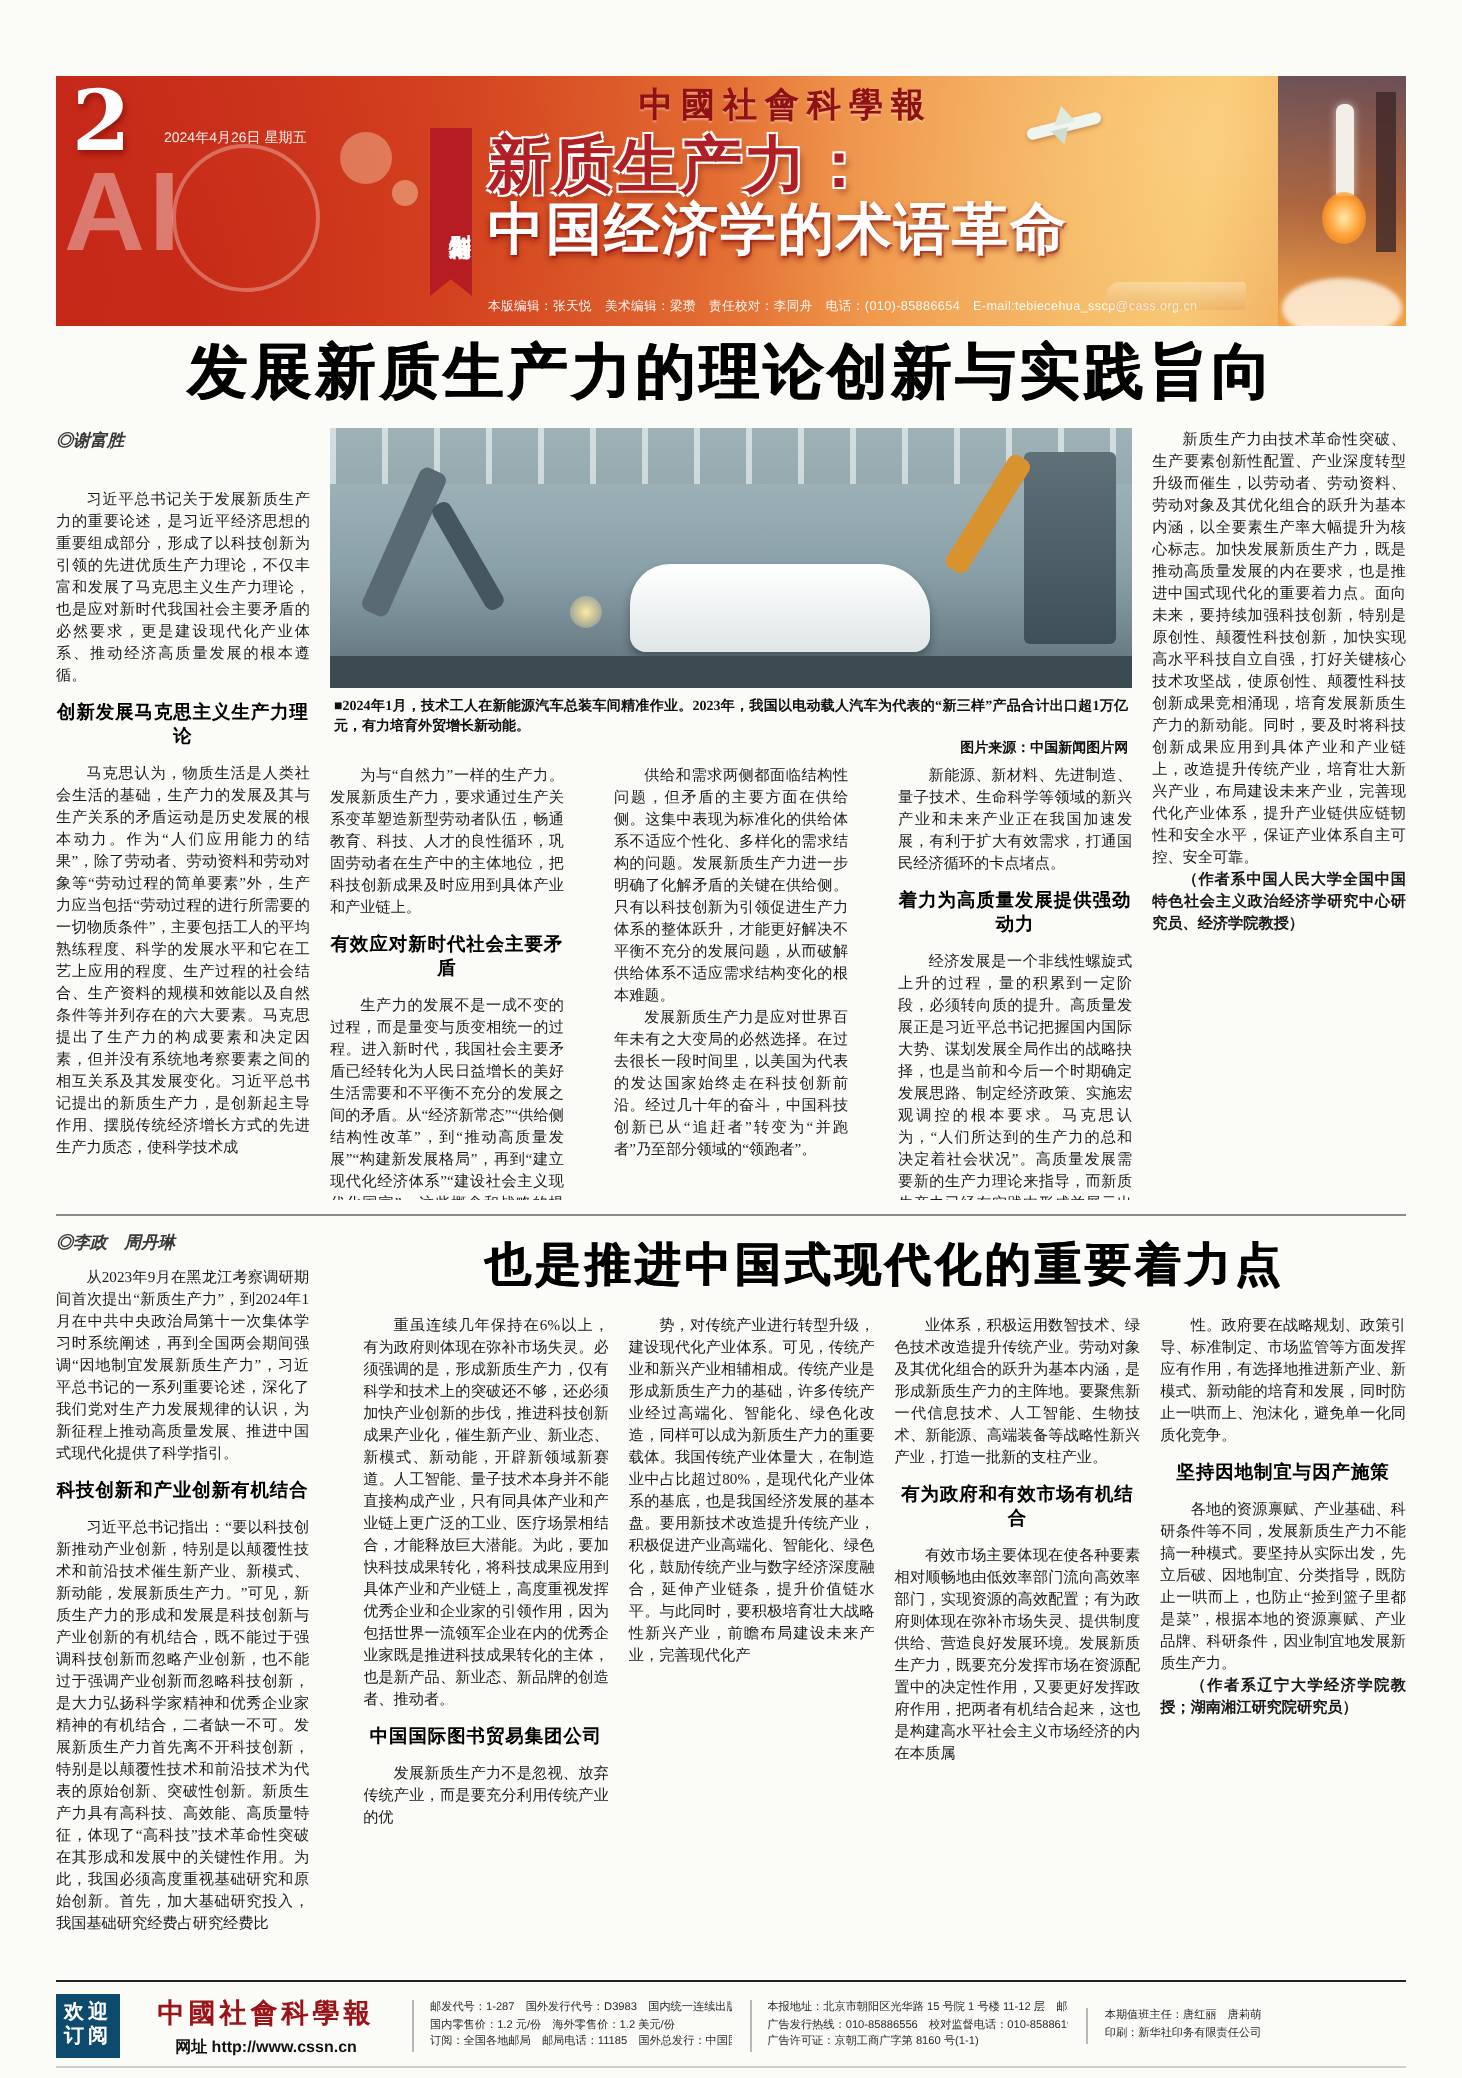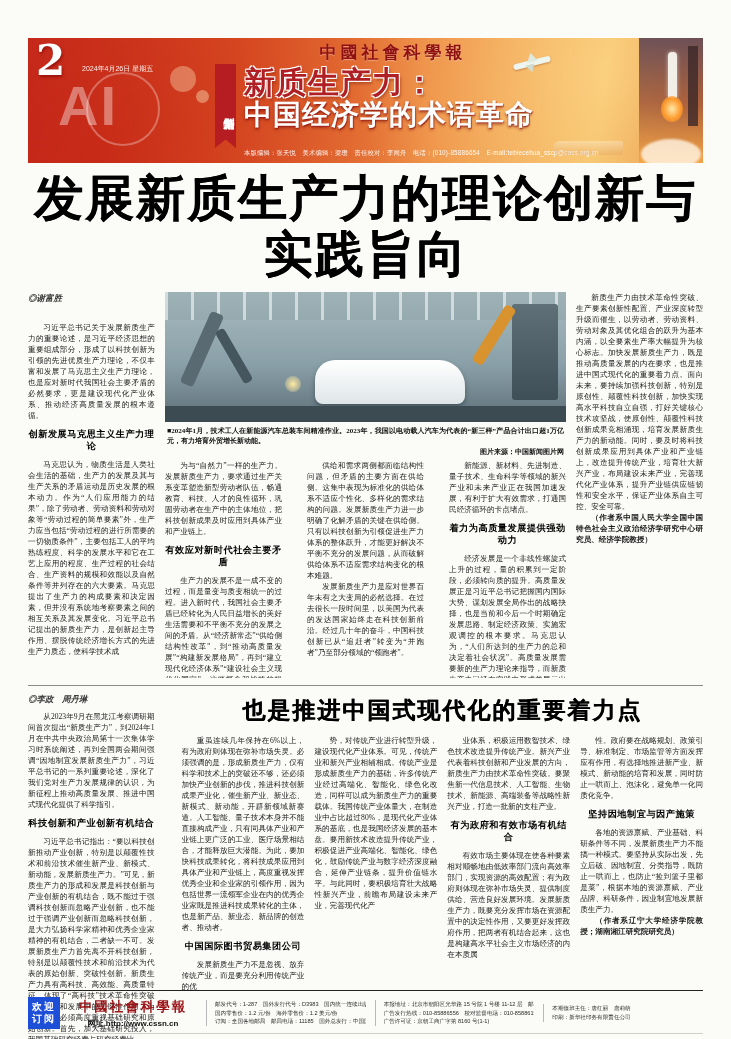--- a/index.html
+++ b/index.html
@@ -19,21 +19,21 @@
   }
   .page-num {
     position:absolute; left:8px; top:2px; font-family:"DejaVu Serif", serif;
     font-size:42px; font-weight:bold; color:#fff; line-height:1;
     text-shadow:1px 2px 3px rgba(110,0,0,.55);
   }
   .date-line { position:absolute; left:54px; top:26px; font-size:7px; color:rgba(255,255,255,.92); font-family:"Liberation Sans", sans-serif; }
   .ai-circle { position:absolute; left:58px; top:34px; width:74px; height:74px; border:2px solid rgba(255,255,255,.3); border-radius:50%; }
   .ai-mark {
     position:absolute; left:4px; top:40px; font-family:"Liberation Sans", sans-serif;
-    font-size:56px; font-weight:bold; color:rgba(255,255,255,.38); letter-spacing:2px; line-height:1;margin-left:26px;
+    font-size:56px; font-weight:bold; color:rgba(255,255,255,.38); letter-spacing:2px; line-height:1;
   }
   .bokeh1 { position:absolute; left:142px; top:28px; width:26px; height:26px; border-radius:50%; background:rgba(255,240,200,.35); }
   .bokeh2 { position:absolute; left:168px; top:52px; width:13px; height:13px; border-radius:50%; background:rgba(255,240,200,.4); }
   .masthead {
     position:absolute; left:250px; top:3px; width:230px; text-align:center;
     font-family:"DejaVu Serif", serif; font-weight:bold; font-size:17px;
     color:#8f1114; letter-spacing:4px; text-shadow:0 1px 1px rgba(255,255,255,.35);
   }
   .special-tag {
     position:absolute; left:187px; top:26px; width:21px; height:84px;
@@ -61,21 +61,21 @@
   .rocket { position:absolute; right:26px; top:14px; width:9px; height:46px; background:#f2efe8; border-radius:4px 4px 1px 1px; box-shadow:0 0 4px rgba(255,255,255,.6); }
   .flame { position:absolute; right:20px; top:58px; width:22px; height:26px; background:radial-gradient(ellipse at center, #ffe9a8, #ff9b2e 55%, rgba(255,120,20,0)); border-radius:50%; }
   .smoke { position:absolute; right:2px; bottom:-6px; width:60px; height:30px; background:rgba(255,245,230,.8); border-radius:50%; filter:blur(1px); }
   .plane { position:absolute; right:152px; top:22px; width:38px; height:6px; background:#eef5ee; border-radius:3px; transform:rotate(-14deg); box-shadow:0 1px 2px rgba(120,40,20,.35); }
   .plane::before { content:""; position:absolute; left:14px; top:-7px; border-left:6px solid transparent; border-right:5px solid transparent; border-bottom:9px solid #dfeadf; }
   .plane::after { content:""; position:absolute; left:12px; top:4px; border-left:5px solid transparent; border-right:4px solid transparent; border-top:8px solid #cfdccf; }
   .hsr { position:absolute; right:80px; bottom:8px; width:70px; height:14px; background:linear-gradient(180deg,rgba(255,255,255,.55),rgba(200,120,60,.3)); border-radius:8px 2px 2px 8px; opacity:.55; }
   
   .headline1 {
     margin:7px 28px 0; text-align:center; font-family:"Liberation Sans", sans-serif;
-    font-size:49px; font-weight:900; letter-spacing:2px; color:#000; line-height:1.15;
+    font-size:30px; font-weight:900; letter-spacing:2px; color:#000; line-height:1.15;
     text-shadow:.6px 0 #000;
   }
   
   .article1 { margin:9px 28px 0; height:386px; display:flex; gap:10px; overflow:hidden; }
   .col { flex:1; min-width:0; font-size:7.6px; line-height:11px; text-align:justify; overflow:hidden; }
   .col p { text-indent:2em; margin:0; }
   .byline { font-size:8.5px; font-weight:bold; color:#3a3a3a; margin:1px 0 18px; font-style:italic; }
   .subhead { font-family:"Liberation Sans", sans-serif; font-size:9.2px; font-weight:bold; color:#000; text-align:center; margin:7px 0; letter-spacing:.5px; line-height:12px; }
   .attribution { font-weight:bold; margin-top:5px; }
   .mid-group { flex:3.16; min-width:0; display:flex; flex-direction:column; }
@@ -101,21 +101,21 @@
   }
   .right-cols { flex:1; display:flex; gap:10px; overflow:hidden; }
   .byline2 { font-size:8.5px; font-weight:bold; color:#3a3a3a; margin:3px 0 6px; font-style:italic; }
   
   .footer {
     position:absolute; left:28px; right:28px; bottom:10px;
     border-top:1.5px solid #222; padding-top:6px;
     display:flex; align-items:center; gap:9px;
     font-family:"Liberation Sans", sans-serif;
   }
-  .sub-box { width:32px; height:32px; background:#1d4ed8; color:#fff; display:flex; flex-direction:column; align-items:center; justify-content:center; font-size:10px; font-weight:bold; line-height:1.25; letter-spacing:2px; flex:none; }
+  .sub-box { width:32px; height:32px; background:#0c4a6e; color:#fff; display:flex; flex-direction:column; align-items:center; justify-content:center; font-size:10px; font-weight:bold; line-height:1.25; letter-spacing:2px; flex:none; }
   .logo-block { flex:none; width:128px; text-align:center; }
   .footer-brand { font-family:"DejaVu Serif", serif; font-weight:bold; color:#9a1418; font-size:13.5px; letter-spacing:2px; }
   .footer-site { font-size:8px; font-weight:bold; color:#111; margin-top:2px; }
   .fblock { flex:1; min-width:0; border-left:1px solid #b8b8b8; padding-left:8px; font-size:5.6px; line-height:8.6px; color:#2a2a2a; }
   .fblock div { white-space:nowrap; overflow:hidden; }
   .bottom-rule { position:absolute; left:28px; right:28px; bottom:5px; border-top:1px solid #cfcfc8; }
 </style>
 </head>
 <body>
 
@@ -206,21 +206,21 @@
       <div class="right-cols">
         <div class="col">
           <p>重虽连续几年保持在6%以上，有为政府则体现在弥补市场失灵。必须强调的是，形成新质生产力，仅有科学和技术上的突破还不够，还必须加快产业创新的步伐，推进科技创新成果产业化，催生新产业、新业态、新模式、新动能，开辟新领域新赛道。人工智能、量子技术本身并不能直接构成产业，只有同具体产业和产业链上更广泛的工业、医疗场景相结合，才能释放巨大潜能。为此，要加快科技成果转化，将科技成果应用到具体产业和产业链上，高度重视发挥优秀企业和企业家的引领作用，因为包括世界一流领军企业在内的优秀企业家既是推进科技成果转化的主体，也是新产品、新业态、新品牌的创造者、推动者。</p>
           <h3 class="subhead">中国国际图书贸易集团公司</h3>
           <p>发展新质生产力不是忽视、放弃传统产业，而是要充分利用传统产业的优</p>
         </div>
         <div class="col">
           <p>势，对传统产业进行转型升级，建设现代化产业体系。可见，传统产业和新兴产业相辅相成。传统产业是形成新质生产力的基础，许多传统产业经过高端化、智能化、绿色化改造，同样可以成为新质生产力的重要载体。我国传统产业体量大，在制造业中占比超过80%，是现代化产业体系的基底，也是我国经济发展的基本盘。要用新技术改造提升传统产业，积极促进产业高端化、智能化、绿色化，鼓励传统产业与数字经济深度融合，延伸产业链条，提升价值链水平。与此同时，要积极培育壮大战略性新兴产业，前瞻布局建设未来产业，完善现代化产</p>
         </div>
         <div class="col">
-          <p>业体系，积极运用数智技术、绿色技术改造提升传统产业。新兴产业代表着科技创新和产业发展的方向，新质生产力由技术革命性突破。要聚焦新一代信息技术、人工智能、生物技术、新能源、高端装备等战略性新兴产业，打造一批新的支柱产业。</p>
+          <p>业体系，积极运用数智技术、绿色技术改造提升传统产业。劳动对象及其优化组合的跃升为基本内涵，是形成新质生产力的主阵地。要聚焦新一代信息技术、人工智能、生物技术、新能源、高端装备等战略性新兴产业，打造一批新的支柱产业。</p>
           <h3 class="subhead">有为政府和有效市场有机结合</h3>
           <p>有效市场主要体现在使各种要素相对顺畅地由低效率部门流向高效率部门，实现资源的高效配置；有为政府则体现在弥补市场失灵、提供制度供给、营造良好发展环境。发展新质生产力，既要充分发挥市场在资源配置中的决定性作用，又要更好发挥政府作用，把两者有机结合起来，这也是构建高水平社会主义市场经济的内在本质属</p>
         </div>
         <div class="col">
           <p>性。政府要在战略规划、政策引导、标准制定、市场监管等方面发挥应有作用，有选择地推进新产业、新模式、新动能的培育和发展，同时防止一哄而上、泡沫化，避免单一化同质化竞争。</p>
           <h3 class="subhead">坚持因地制宜与因产施策</h3>
           <p>各地的资源禀赋、产业基础、科研条件等不同，发展新质生产力不能搞一种模式。要坚持从实际出发，先立后破、因地制宜、分类指导，既防止一哄而上，也防止“捡到篮子里都是菜”，根据本地的资源禀赋、产业品牌、科研条件，因业制宜地发展新质生产力。</p>
           <p class="attribution">（作者系辽宁大学经济学院教授；湖南湘江研究院研究员）</p>
         </div>
       </div>

